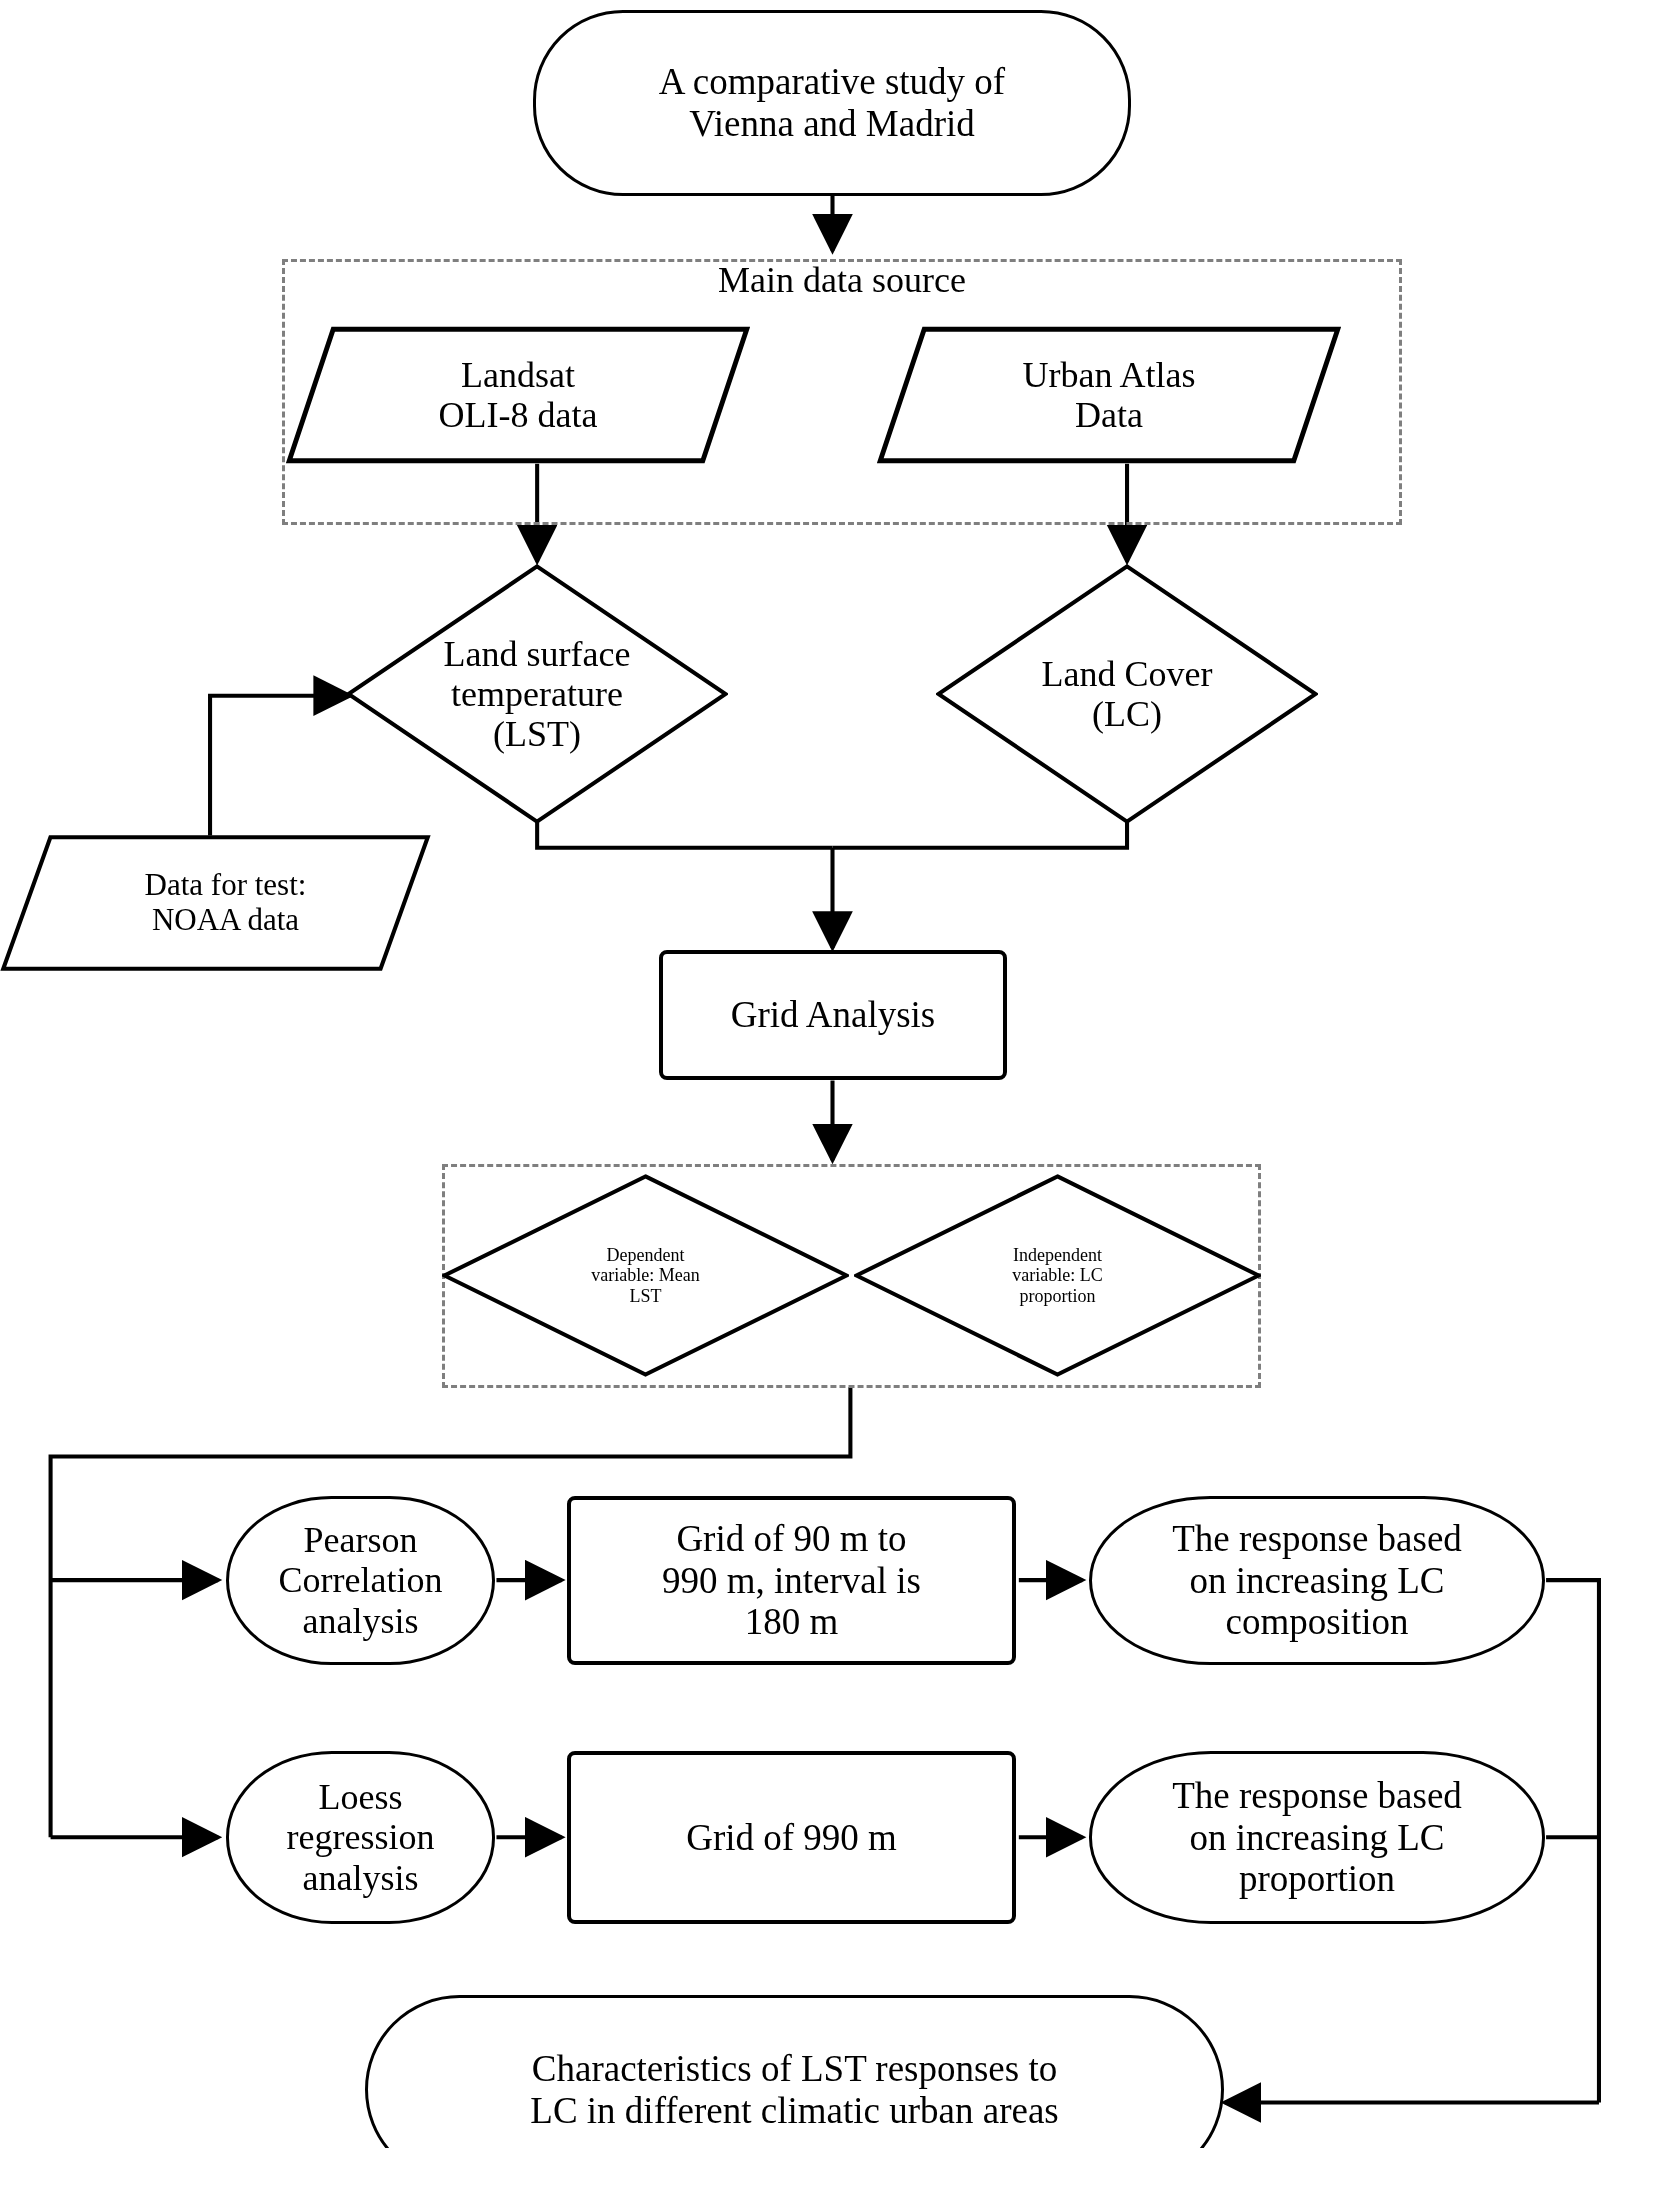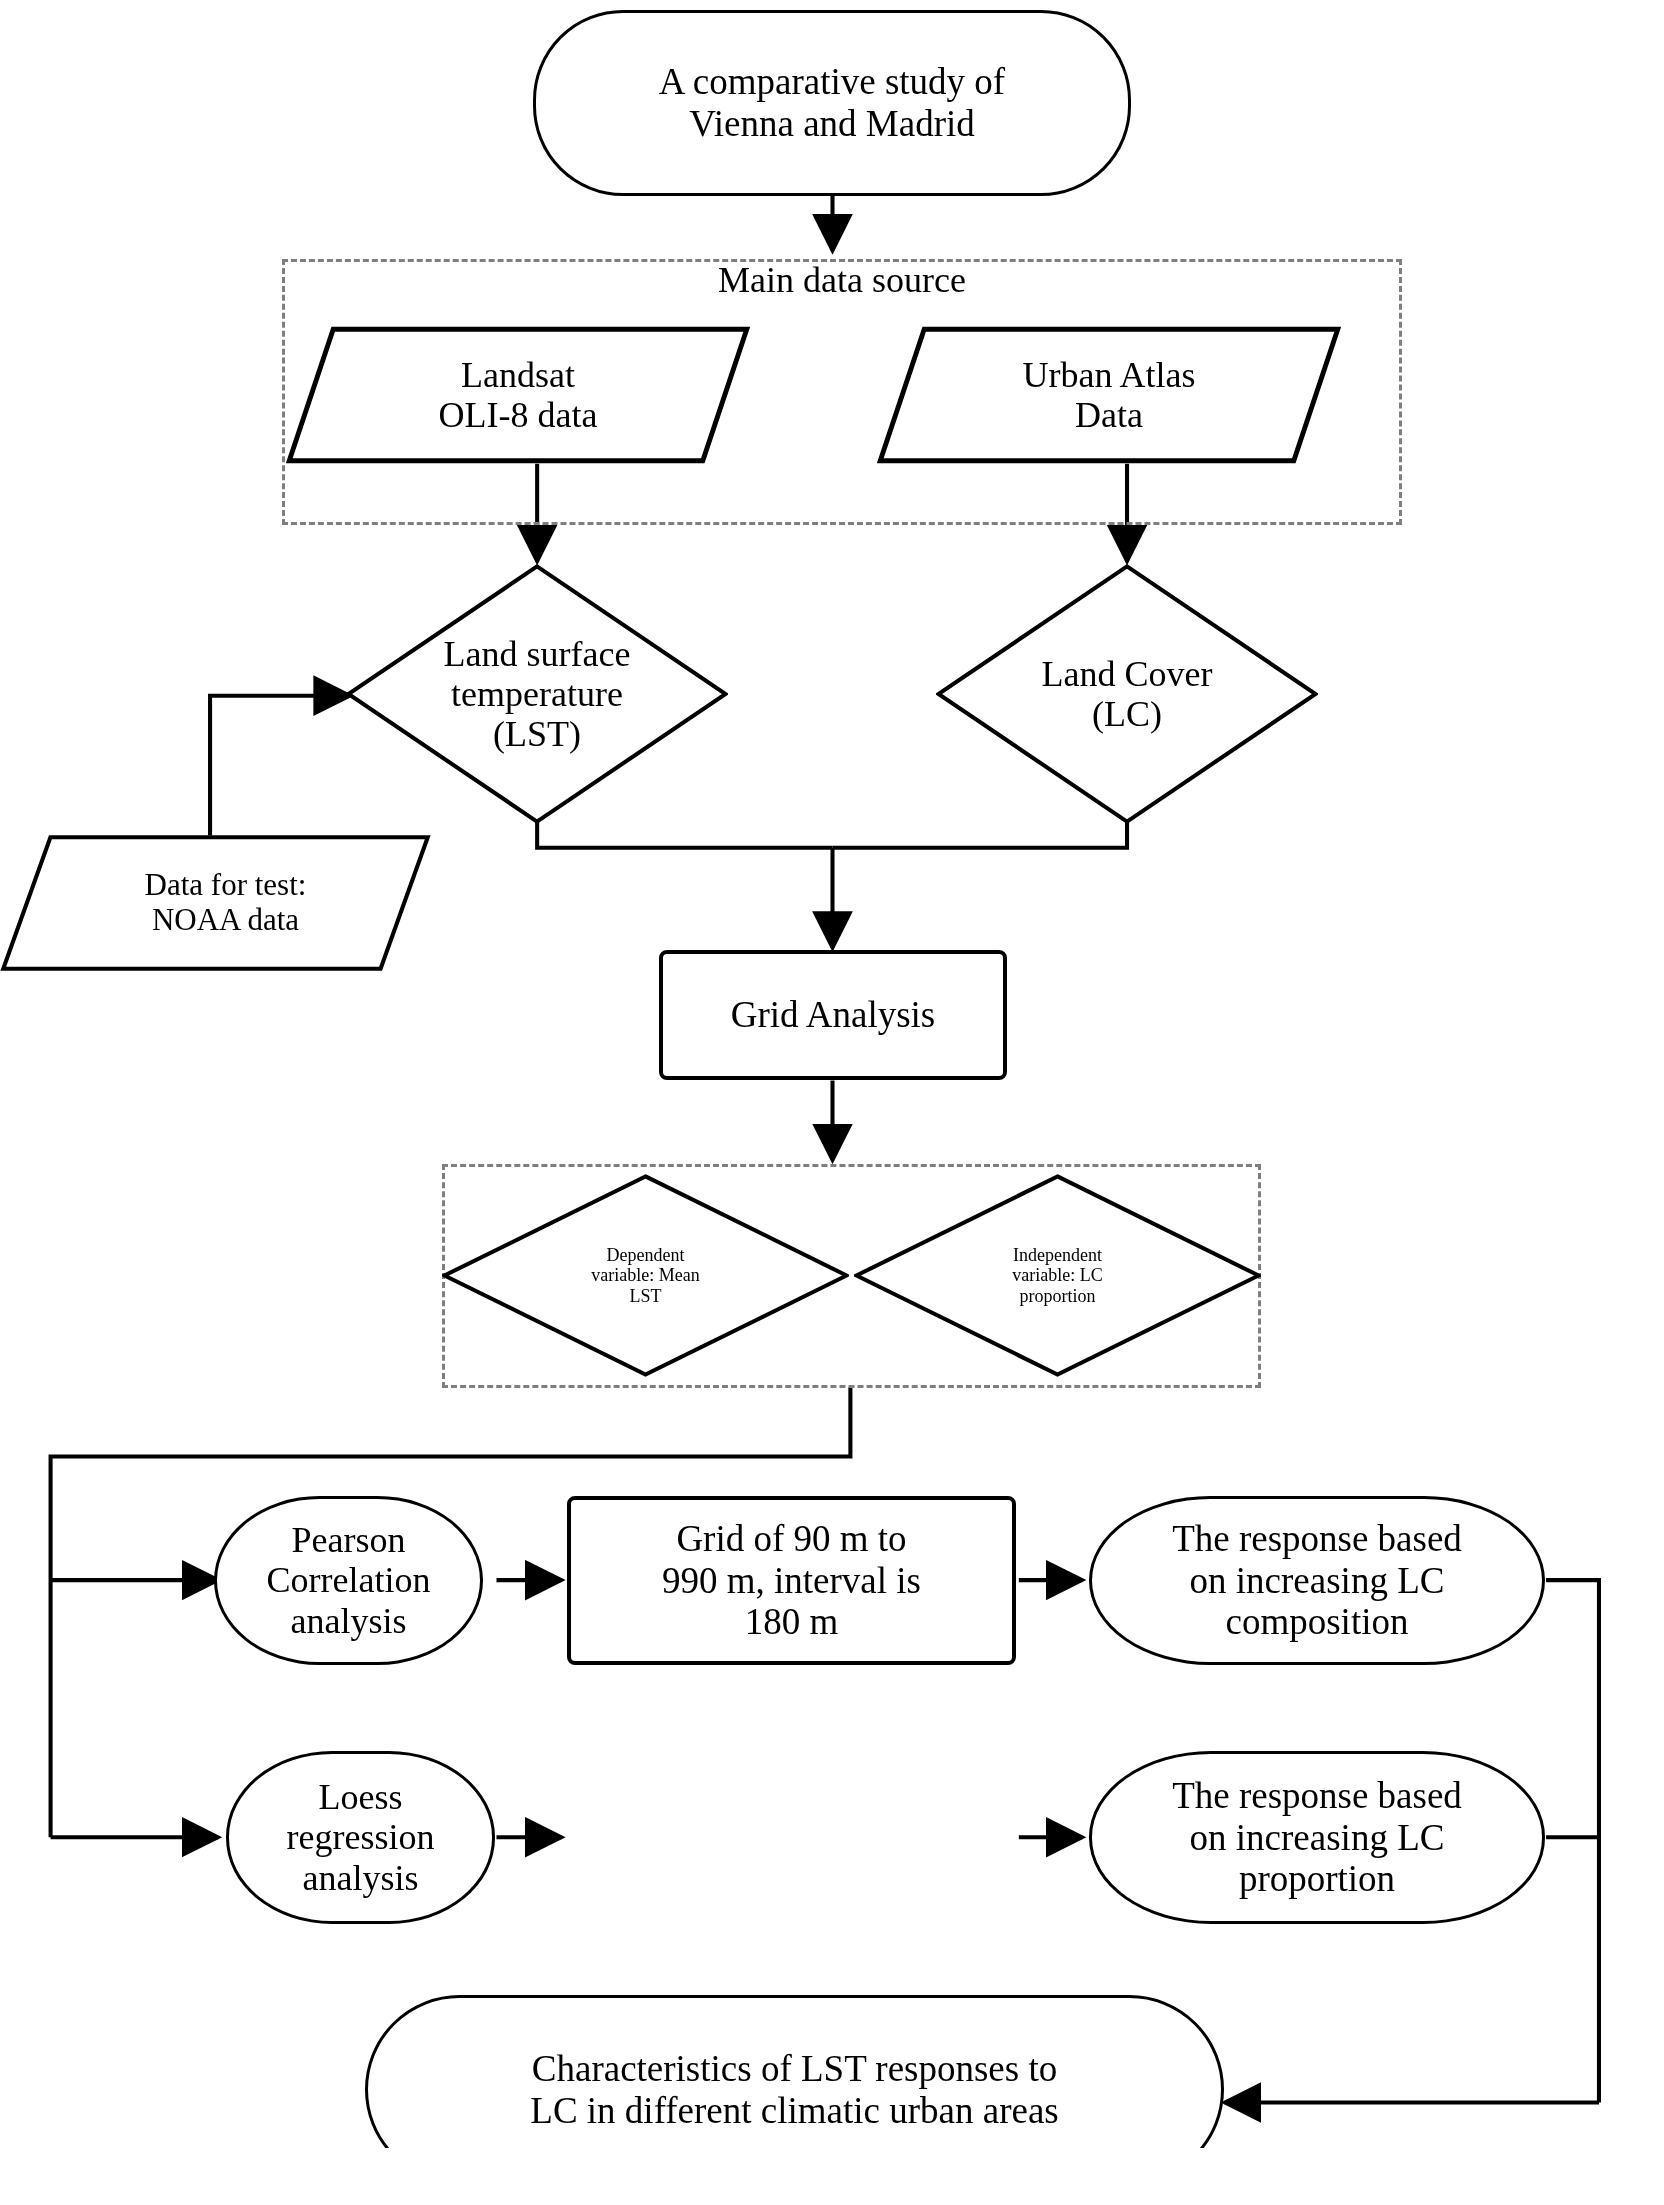--- a/index.html
+++ b/index.html
@@ -132,21 +132,21 @@
 
   <div class="node dia t32" style="left:854px;top:1174px;width:407px;height:203px;">
     <svg class="dshape" viewBox="0 0 500 250" preserveAspectRatio="none">
       <polygon points="250,3 497,125 250,247 3,125" fill="none" stroke="#000" stroke-width="5"></polygon>
     </svg>
     <span class="dtext" style="white-space:pre-line;">Independent
 variable: LC
 proportion</span>
   </div>
 
-  <div class="node stadium t44" style="left:214px;top:1496px;width:269px;height:169px;border-radius:106px/85px;">
+  <div class="node stadium t44" style="left:226px;top:1496px;width:269px;height:169px;border-radius:106px/85px;">
     <span style="white-space:pre-line;">Pearson
 Correlation
 analysis</span>
   </div>
 
   <div class="node rect t46" style="left:567px;top:1496px;width:449px;height:169px;">
     <span style="white-space:pre-line;">Grid of 90 m to
 990 m, interval is
 180 m</span>
   </div>
@@ -156,20 +156,23 @@
 on increasing LC
 composition</span>
   </div>
 
   <div class="node stadium t44" style="left:226px;top:1751px;width:269px;height:173px;border-radius:106px/86px;">
     <span style="white-space:pre-line;">Loess
 regression
 analysis</span>
   </div>
 
+  <div class="node rect t46" style="left:567px;top:1751px;width:449px;height:173px;">
+    <span>Grid of 990 m</span>
+  </div>
 
   <div class="node stadium t46" style="left:1089px;top:1751px;width:456px;height:173px;border-radius:122px/86px;">
     <span style="white-space:pre-line;">The response based
 on increasing LC
 proportion</span>
   </div>
 
   <div class="node stadium t46" style="left:365px;top:1995px;width:859px;height:189px;border-radius:106px;">
     <span style="white-space:pre-line;">Characteristics of LST responses to
 LC in different climatic urban areas</span>

